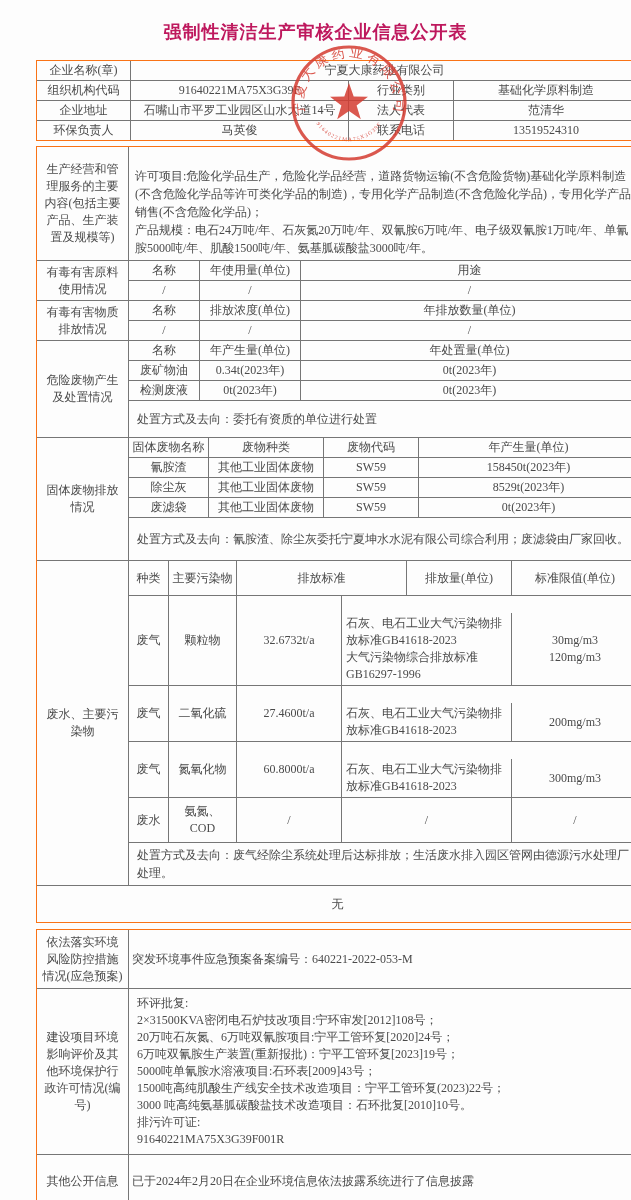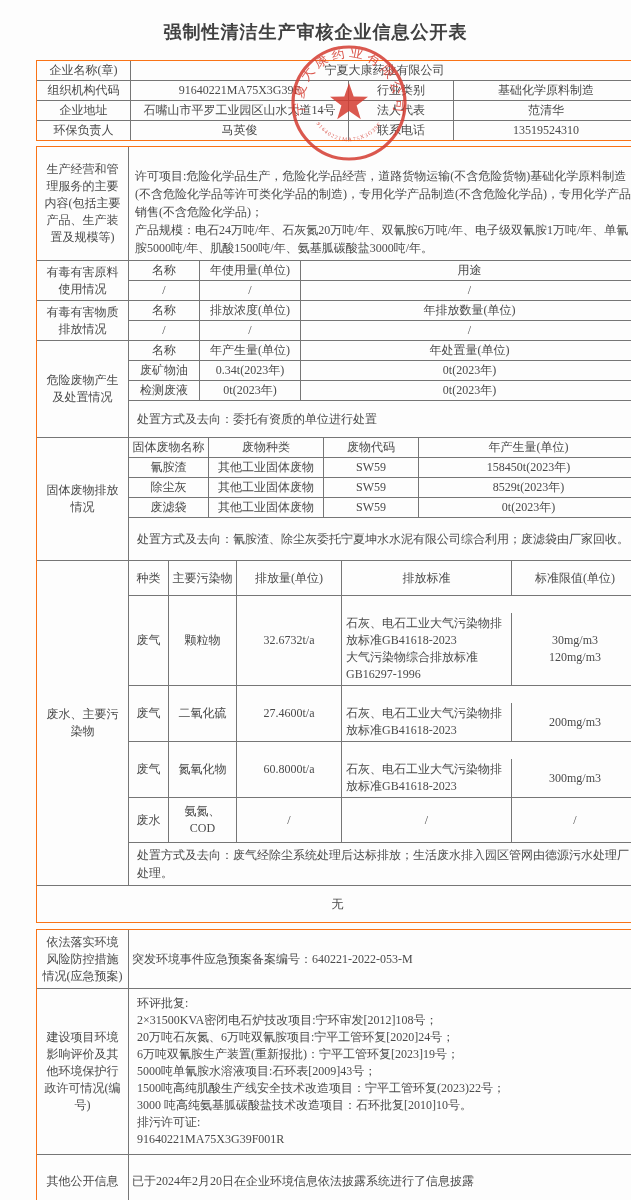--- a/index.html
+++ b/index.html
@@ -2,21 +2,21 @@
 <html><head>
 <meta charset="utf-8">
 <style>
   html,body{margin:0;padding:0;}
   body{
     width:631px;height:1200px;background:#fdfdfd;position:relative;overflow:hidden;
     font-family:"Liberation Serif","DejaVu Serif",serif;color:#4a4a4a;
   }
   .title{
     margin-top:20px;text-align:center;font-size:18px;font-weight:bold;
-    color:#404040;letter-spacing:1px;
+    color:#be185d;letter-spacing:1px;
   }
   .tbl{
     margin-left:36px;width:603px;box-sizing:border-box;
     border:1px solid #f97316;font-size:12px;
   }
   .tblA{margin-top:16px;}
   .tblB{margin-top:5px;}
   .tbl2{margin-top:6px;}
   .flexrow{display:flex;border-bottom:1px solid #767676;}
   .tbl > .flexrow:last-child,.tbl > .section:last-child{border-bottom:none;}
@@ -202,22 +202,22 @@
       </div>
     </div>
   </div>
 
   <div class="section">
     <div class="label-col">废水、主要污染物</div>
     <div class="sec-body">
       <div class="flexrow ehead">
         <div class="c e1">种类</div>
         <div class="c e2">主要污染物</div>
+        <div class="c e4">排放标准</div>
         <div class="c e3">排放量(单位)</div>
-        <div class="c e4">排放标准</div>
         <div class="c grow">标准限值(单位)</div>
       </div>
       <div class="flexrow er1">
         <div class="c e1">废气</div>
         <div class="c e2">颗粒物</div>
         <div class="c e3">32.6732t/a</div>
         <div class="c e4 left pre std">石灰、电石工业大气污染物排放标准GB41618-2023
 大气污染物综合排放标准GB16297-1996</div>
         <div class="c grow pre">30mg/m3
 120mg/m3</div>

